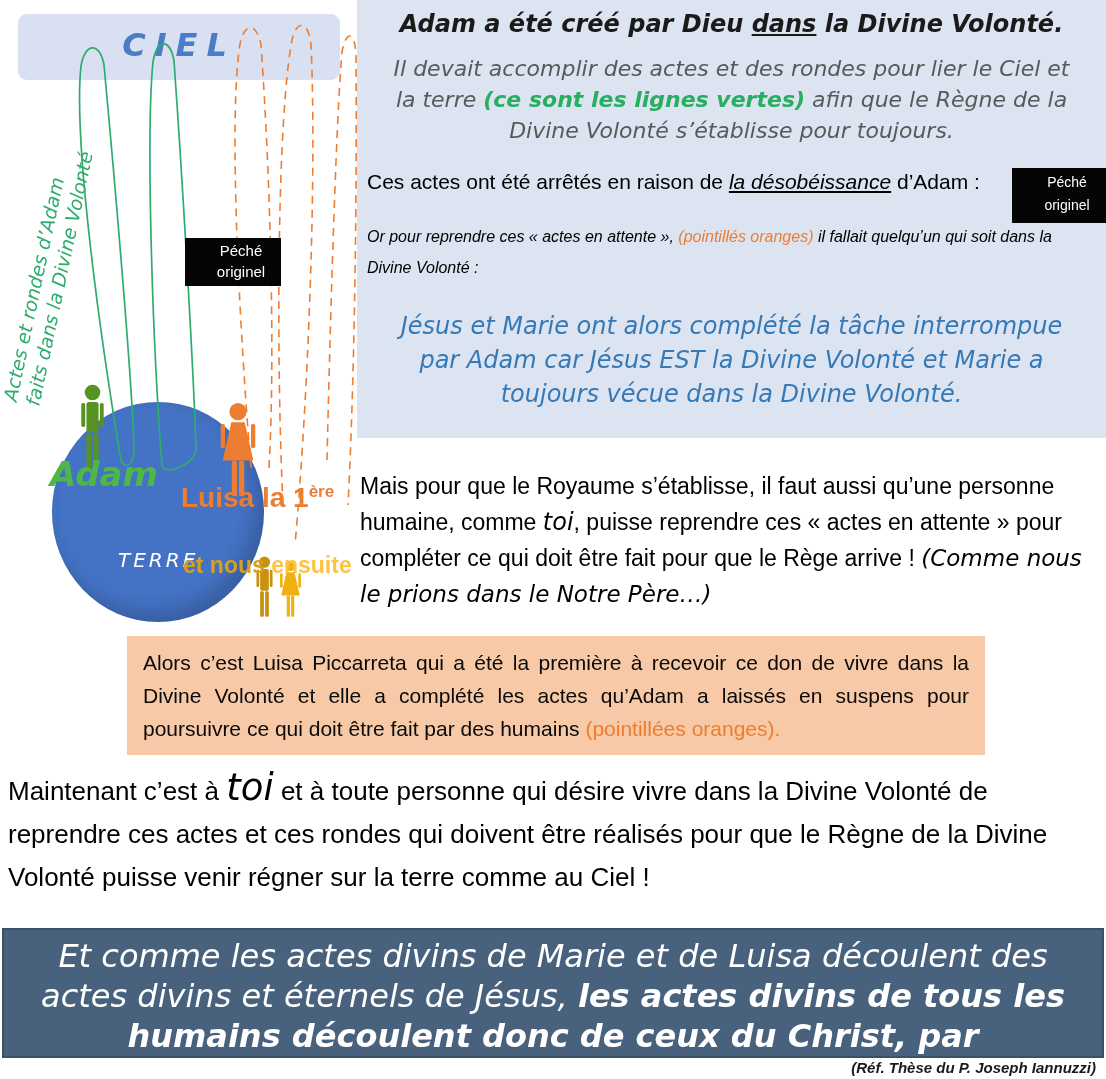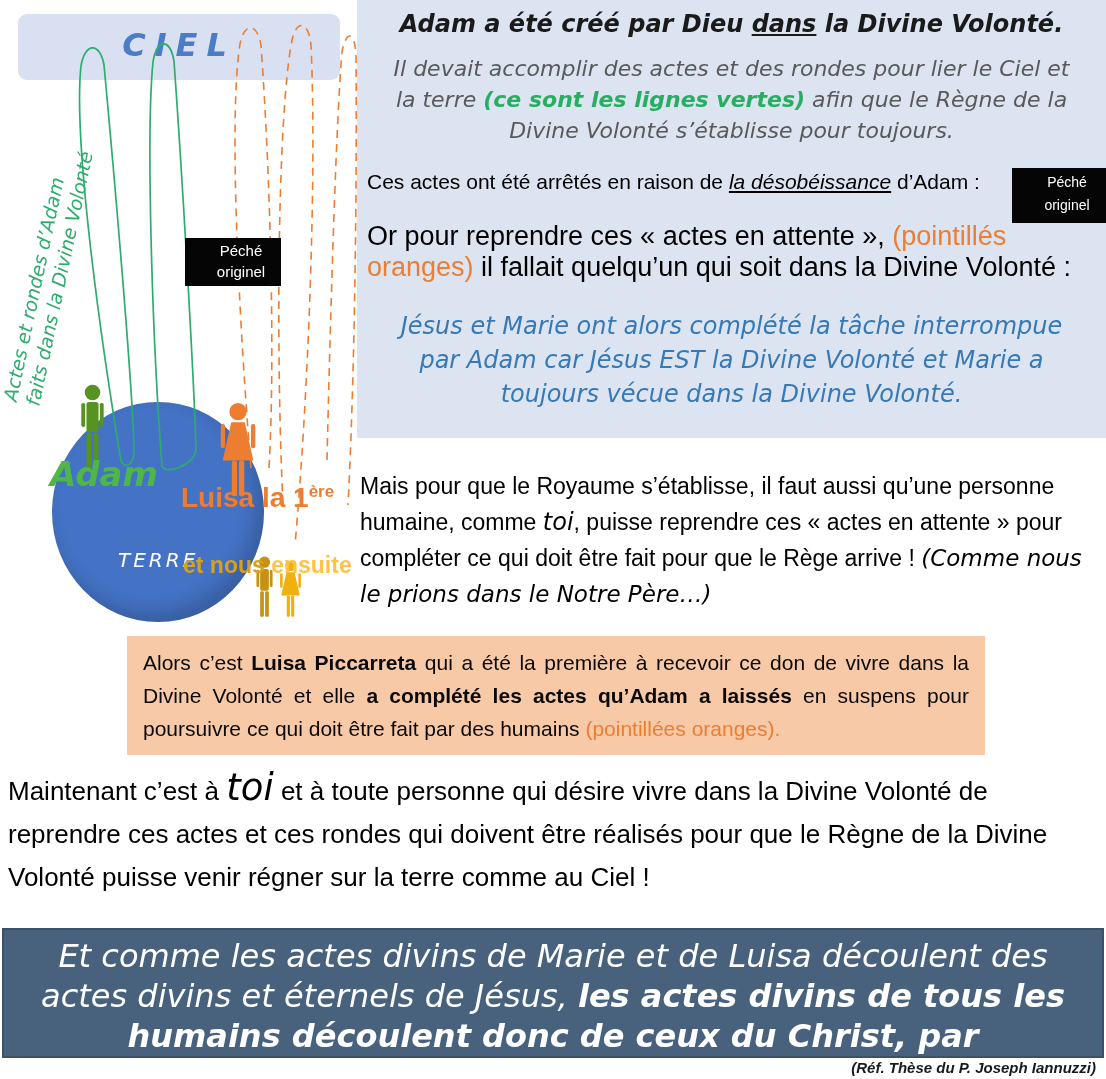--- a/index.html
+++ b/index.html
@@ -45,37 +45,37 @@
   .panel { position:absolute; left:357px; top:0; width:749px; height:438px;
     background:#dce3f1; z-index:0; }
   .panel-heading { margin:10px 22px 0; text-align:center;
     font-size:24px; font-weight:bold; color:#1a1a1a; }
   .panel-heading .u { text-decoration:underline; }
   .panel-p1 { margin:15px 26px 0; text-align:center; font-size:22px;
     line-height:31px; color:#595959; }
   .panel-p1 .green { color:#27ae60; font-weight:bold; }
   .panel-p2 { margin:24px 10px 0 10px; width:660px; font-size:21px; color:#000; }
   .panel-p2 .iu { font-style:italic; text-decoration:underline; }
-  .panel-p3 { margin:27px 10px 8px 10px; font-size:27px; line-height:31px; color:#000; }
+  .panel-p3 { margin:27px 10px 8px 10px; font-size:16px; line-height:31px; color:#000;font-style:italic; }
   .panel-p3 .orange { color:#ed7d31; }
   .panel-p4 { margin:26px 36px 0; text-align:center; font-size:24px;
     line-height:34px; color:#3579b6; }
   .peche-panel { position:absolute; right:0; top:168px; width:78px; height:52px;
     padding-top:3px; font-size:14px; line-height:23px; }
 
   
   .middle { position:absolute; left:360px; top:468px; width:742px; z-index:1;
     font-size:23px; line-height:36px; color:#000; }
   .middle .hand-word { font-size:24px; }
 
   
   .orange-box { position:absolute; left:127px; top:636px; width:858px; min-height:108px;
     box-sizing:border-box; background:#f7c9a6; padding:10px 16px;
     font-size:21px; line-height:33px; text-align:justify; color:#0a0a0a; z-index:1; }
-  .orange-box b { font-weight:bold; }
+  .orange-box b { font-weight:normal; }
   .orange-box .orange { color:#ed7d31; }
 
   
   .maintenant { position:absolute; left:8px; top:770px; width:1094px;
     font-size:26px; line-height:43px; color:#000; z-index:1; }
   .maintenant .hand-big { font-size:37px; line-height:20px; }
 
   
   .dark-box { position:absolute; left:2px; top:928px; width:1102px; height:130px;
     box-sizing:border-box; background:#48627e; border:2px solid #3c5168;

